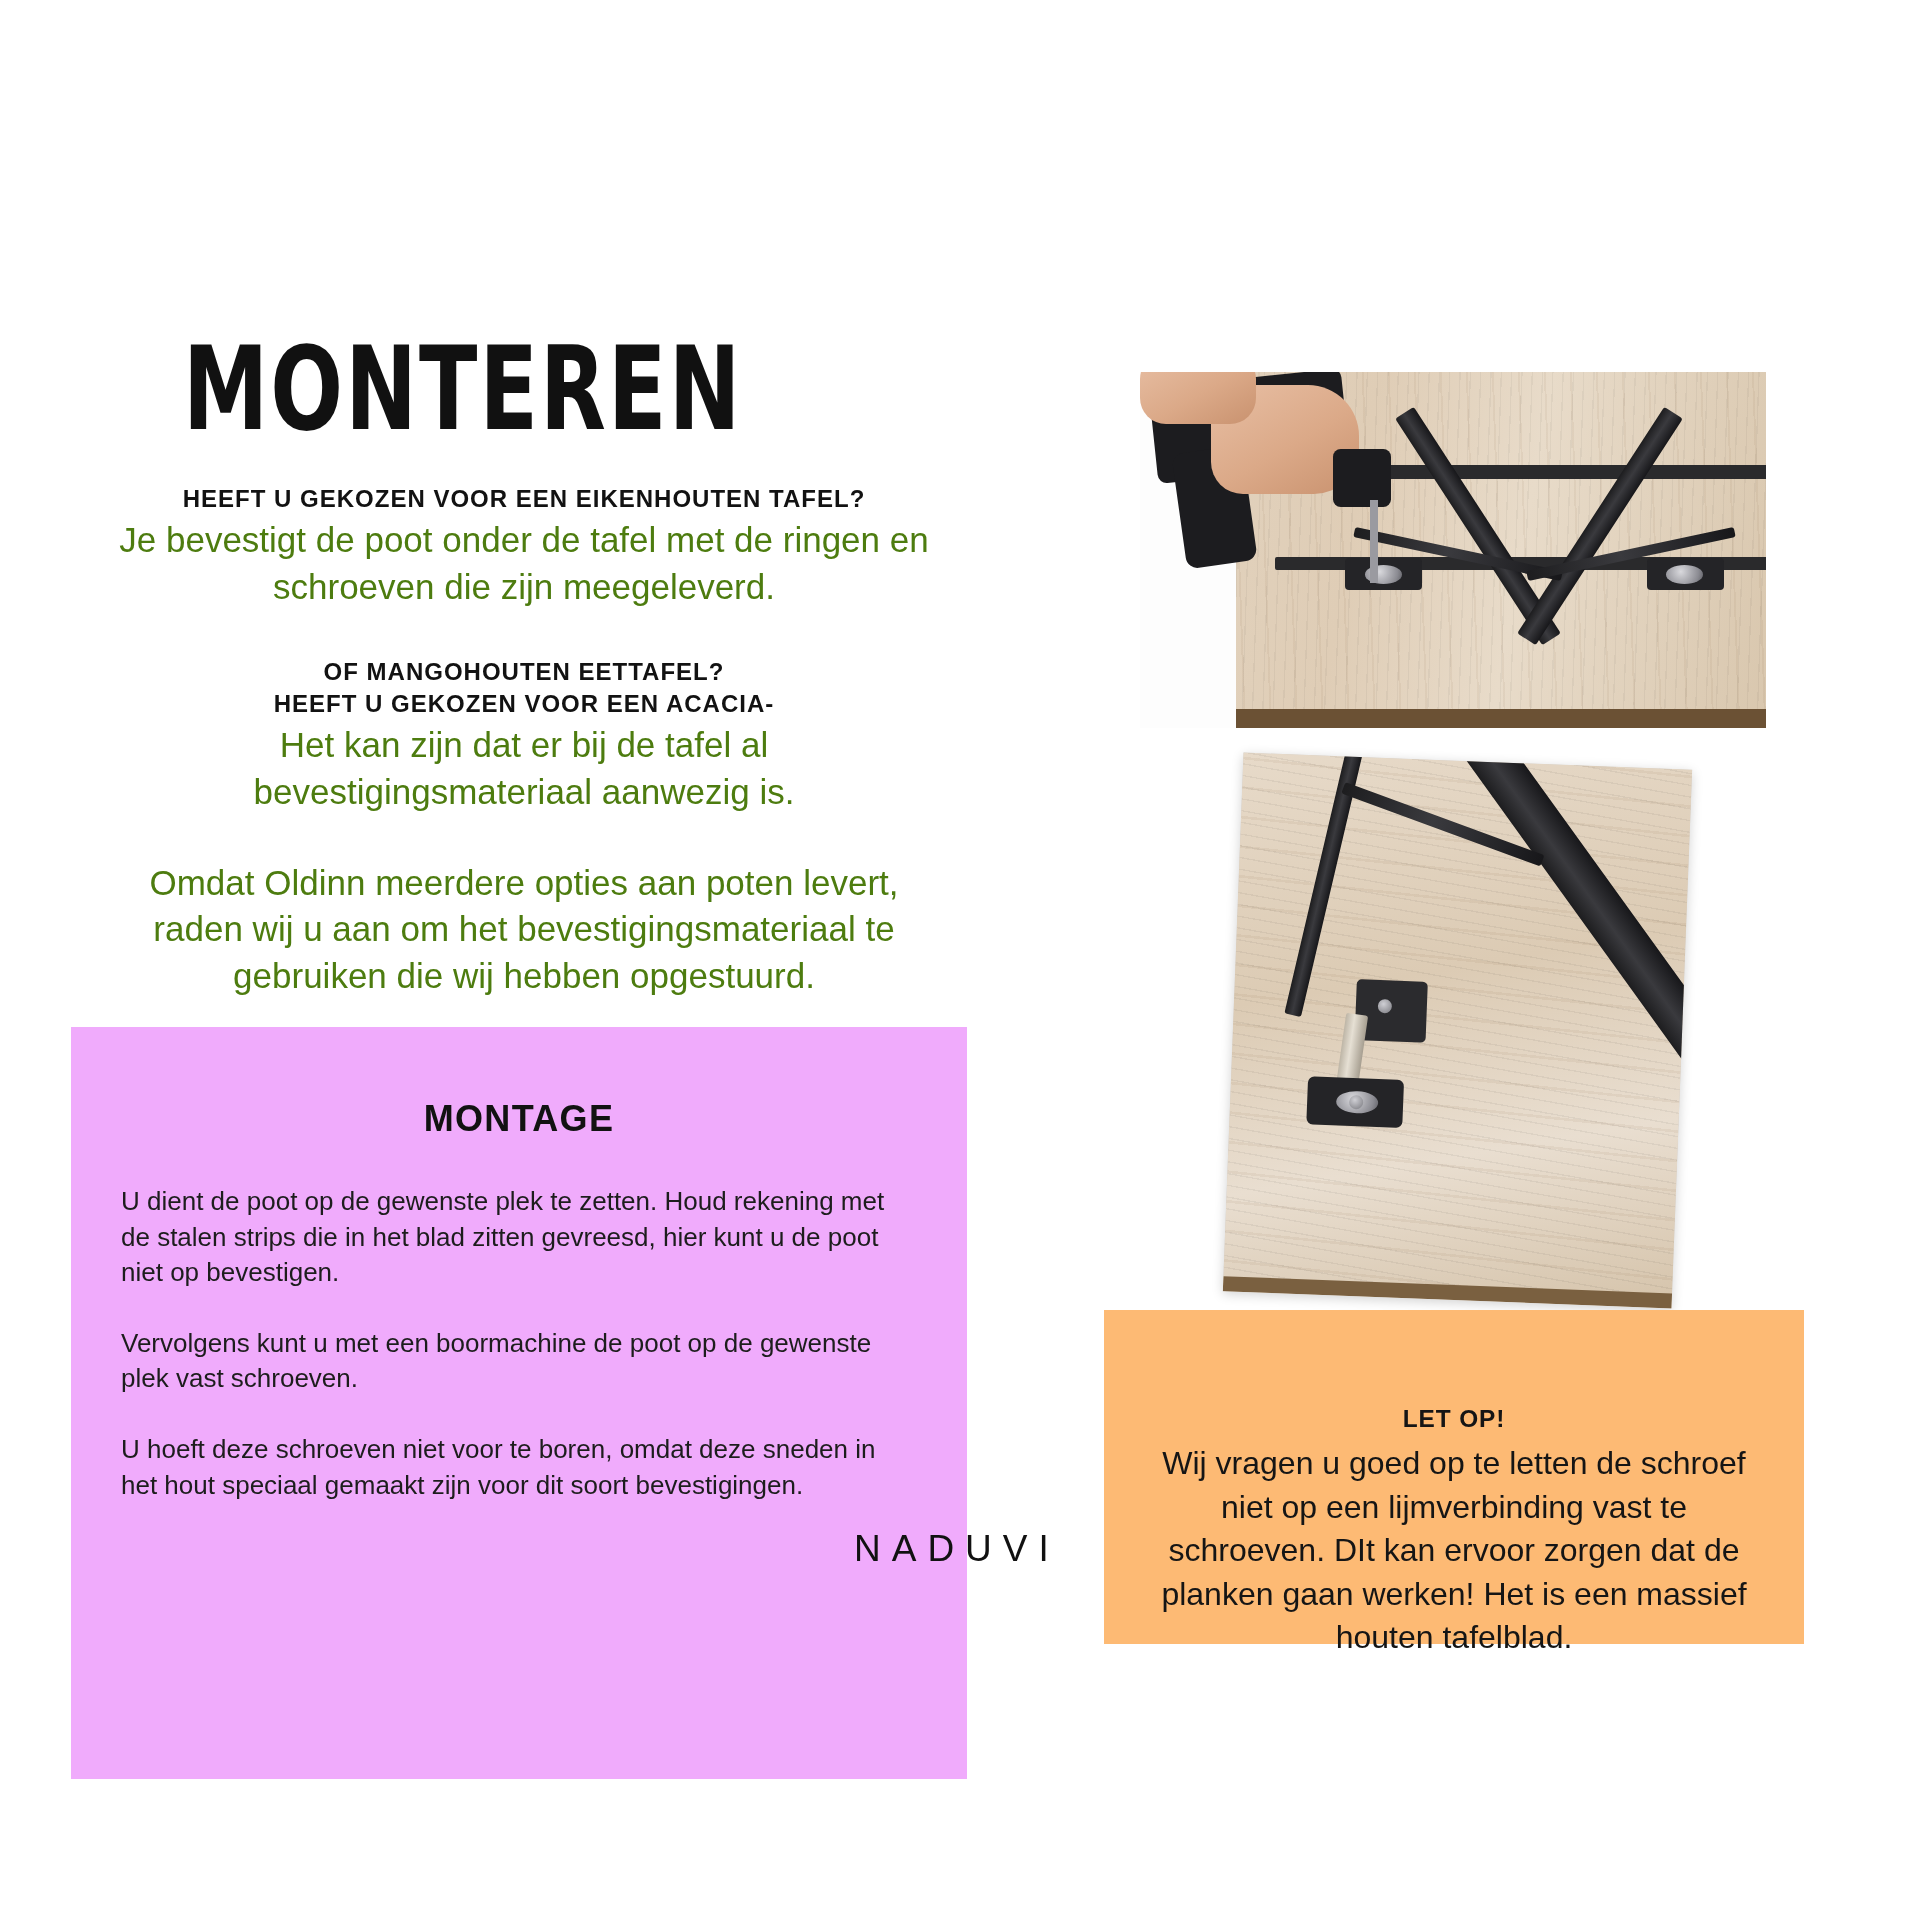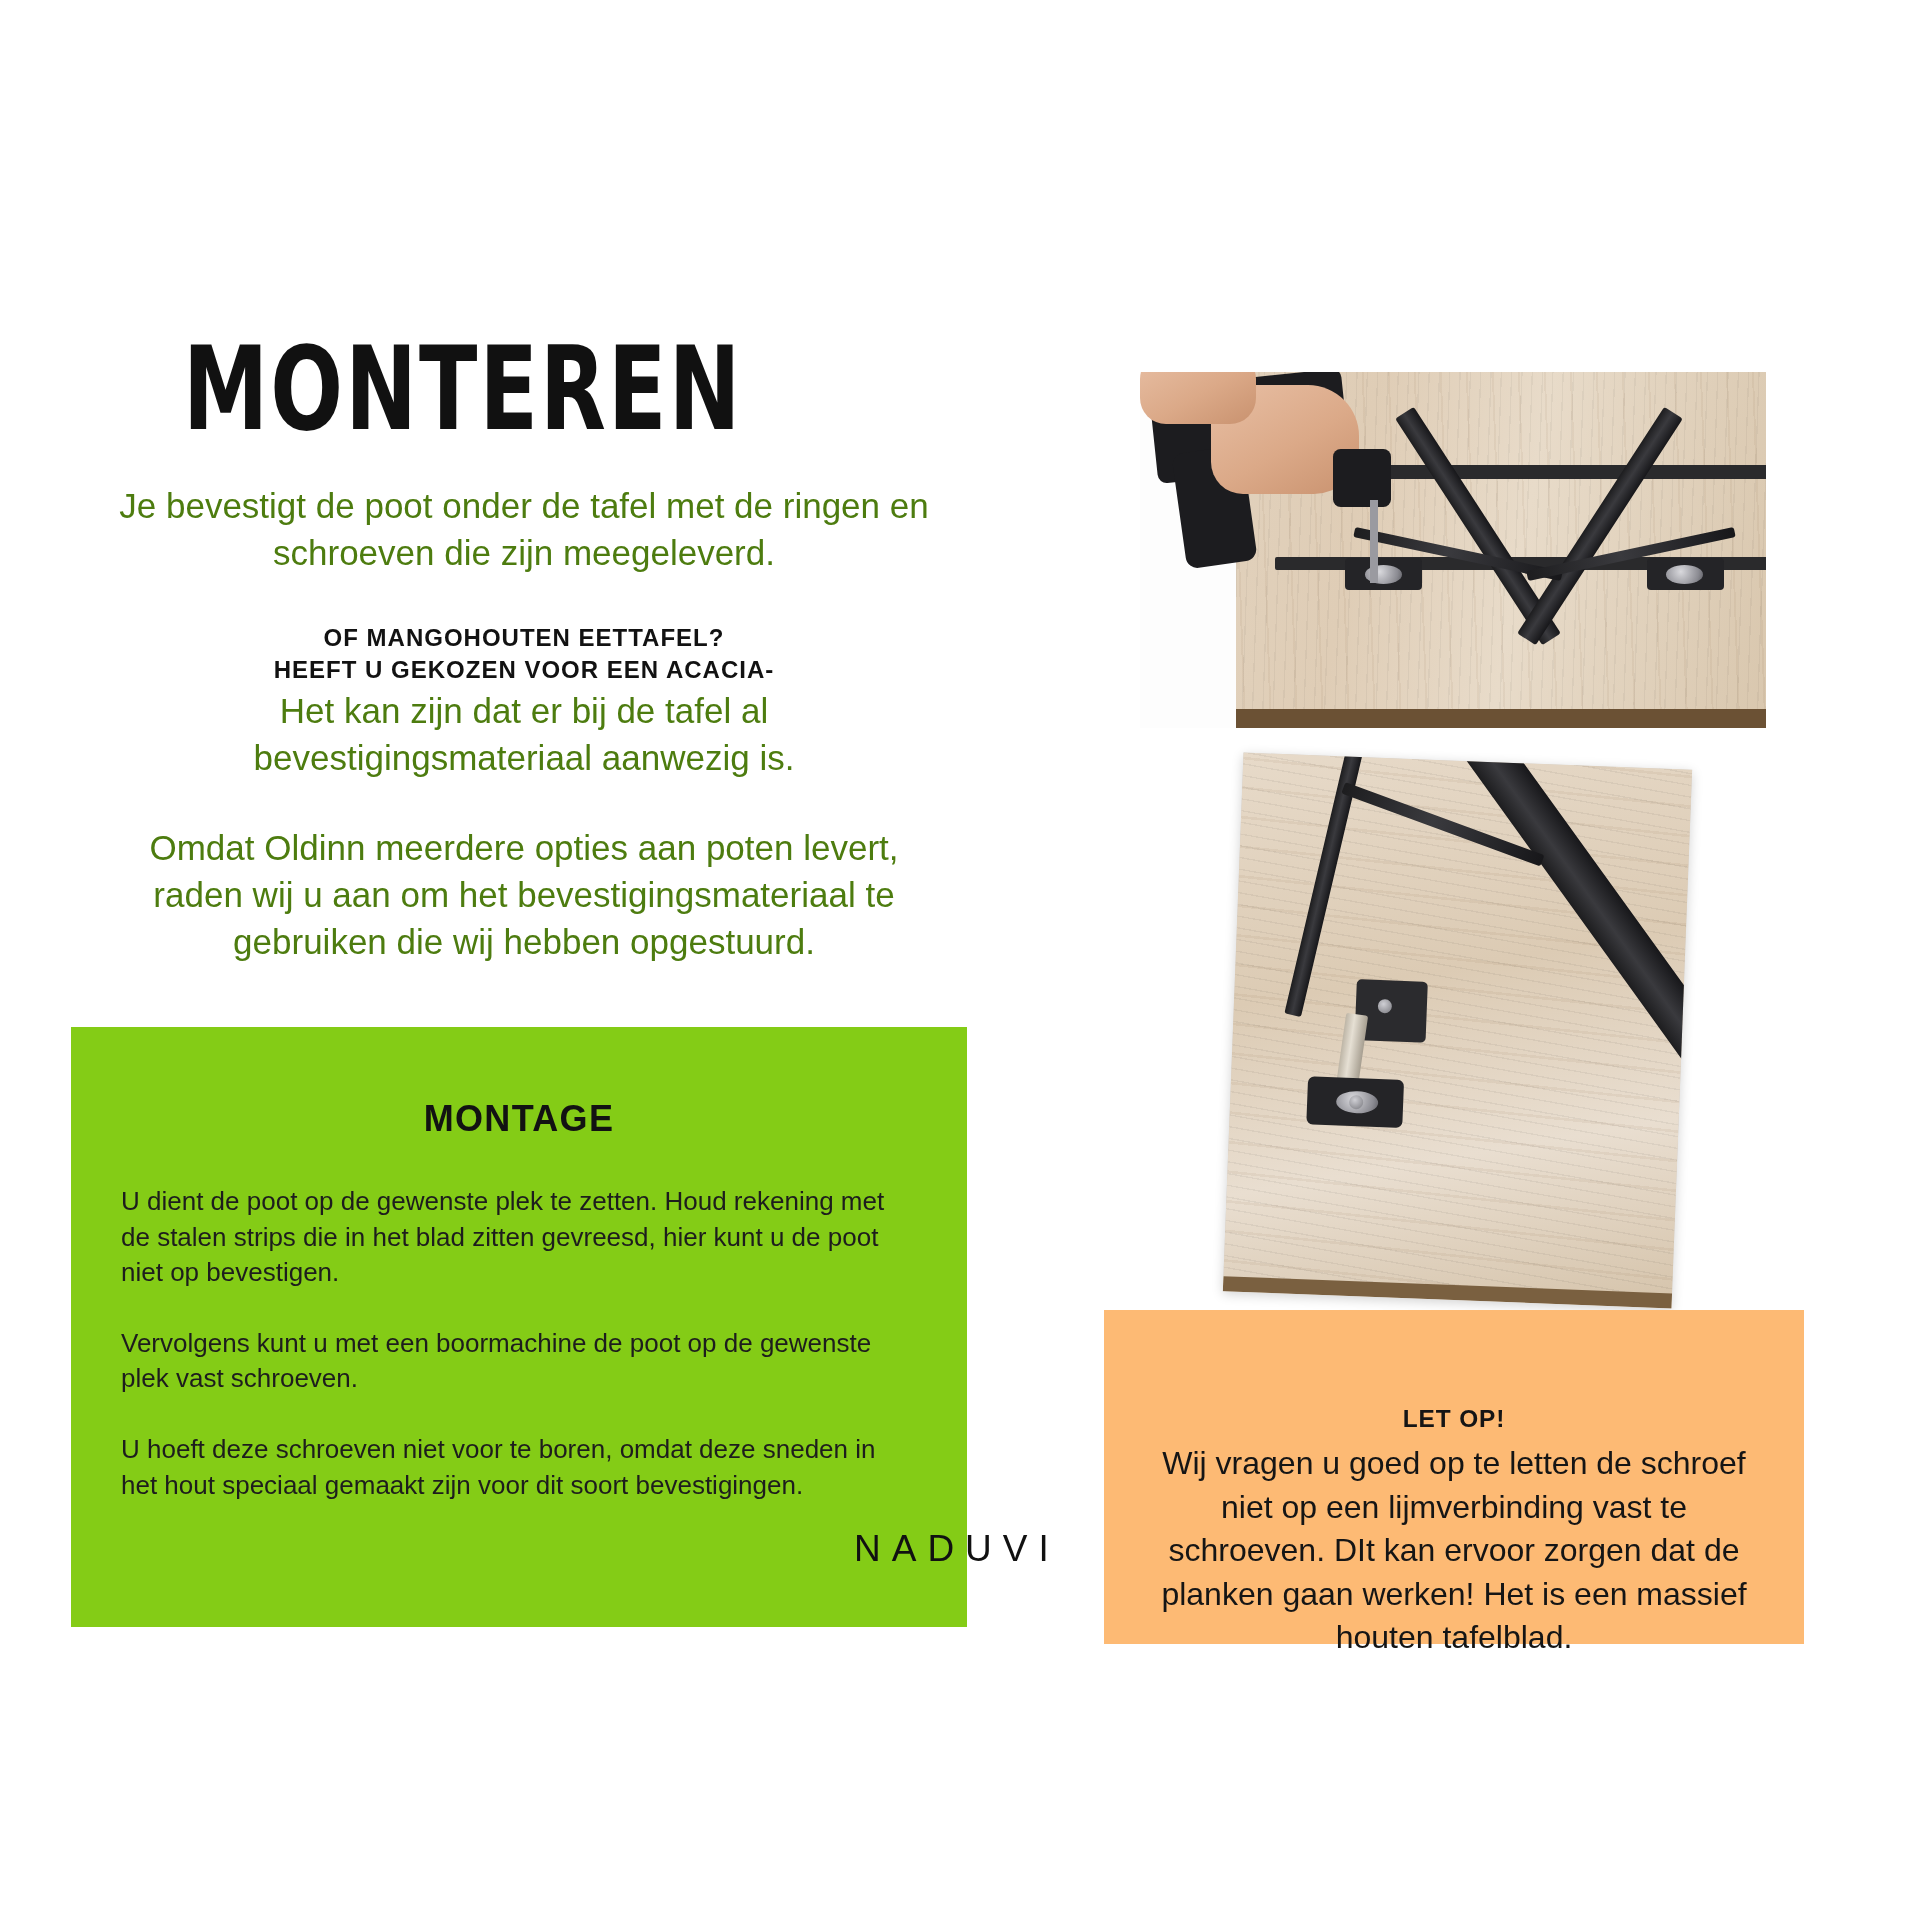--- a/index.html
+++ b/index.html
@@ -72,22 +72,22 @@
 
   .gap-1 { height: 45px; }
   .gap-2 { height: 41px; }
 
   
   .montage-panel {
     position: absolute;
     left: 71px;
     top: 1027px;
     width: 896px;
-    height: 600px;
-    background: #84cc16;
+    height: 752px;
+    background: #f0abfc;
   }
   .montage-title {
     text-align: center;
     font-size: 36px;
     font-weight: 700;
     letter-spacing: 1.3px;
     color: #121212;
     margin: 71px 0 0 0;
   }
   .montage-body {
@@ -268,20 +268,21 @@
 <body>
 
 <div class="page">
 
   <div class="left-col">
 
     <h1 class="title">MONTEREN</h1>
 
     <div class="intro-block">
 
+      <p class="q-head">HEEFT U GEKOZEN VOOR EEN EIKENHOUTEN TAFEL?</p>
       <p class="q-body">Je bevestigt de poot onder de tafel met de ringen en schroeven die zijn meegeleverd.</p>
 
       <div class="gap-1"></div>
 
       <p class="q-head">OF MANGOHOUTEN EETTAFEL?</p>
       <p class="q-head">HEEFT U GEKOZEN VOOR EEN ACACIA-</p>
       <p class="q-body">Het kan zijn dat er bij de tafel al bevestigingsmateriaal aanwezig is.</p>
 
       <div class="gap-2"></div>
 

